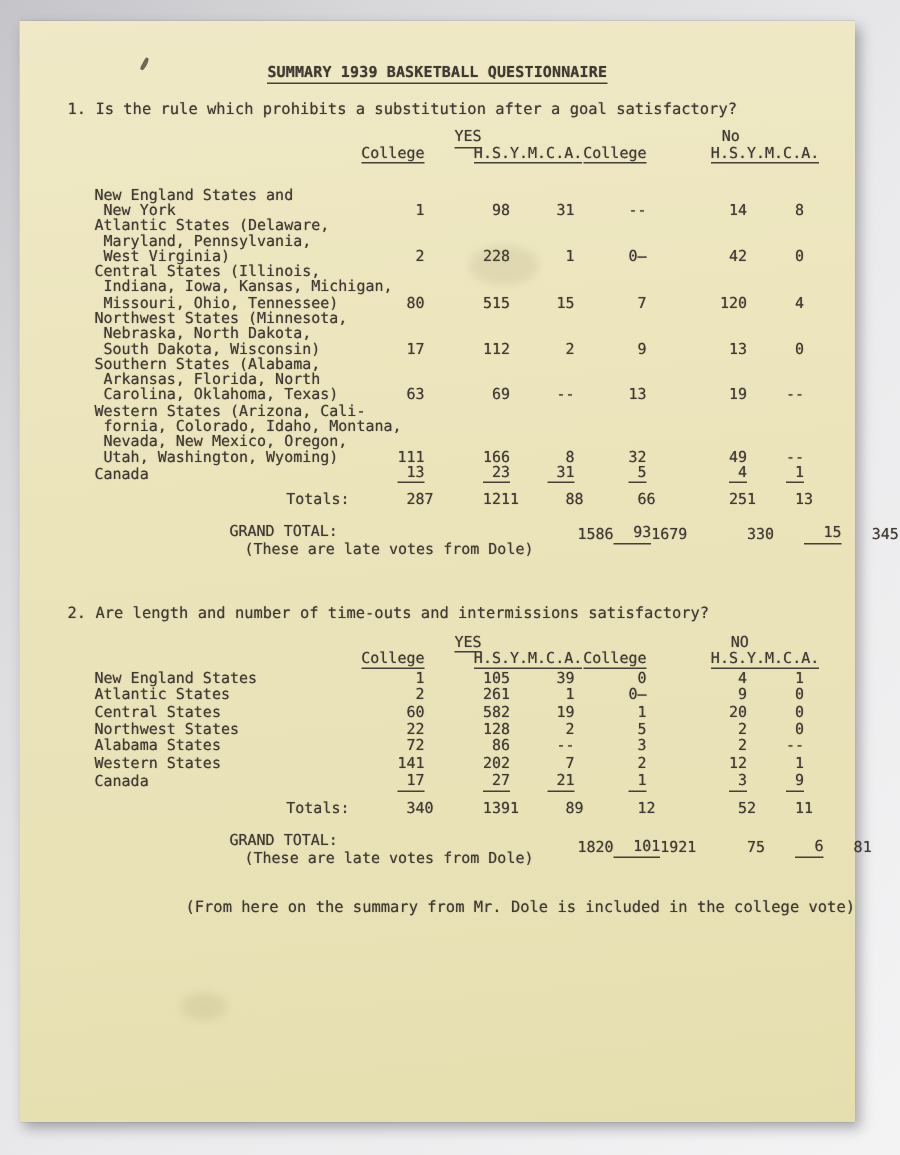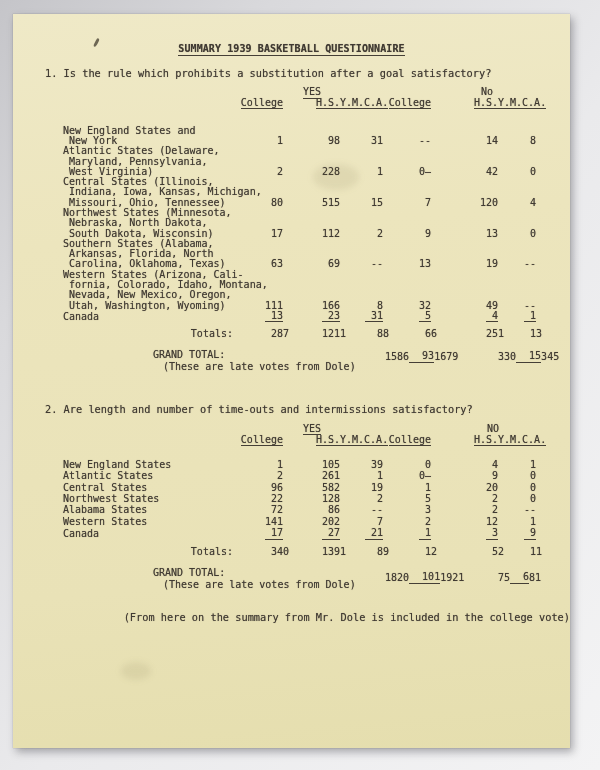--- a/index.html
+++ b/index.html
@@ -39,35 +39,35 @@
   .cell:nth-child(3){width:57px;}
   .cell:nth-child(4){width:43px;}
   .cell:nth-child(5){width:48px;}
   .cell:nth-child(6){width:67px;}
   .cell:nth-child(7){width:38px;}
   .num{text-align:right;}
   .hdr .cell{text-align:right;}
   .hdr .cell .u{border-bottom:1px solid #453f36;padding-bottom:0;}
   .body{margin-top:17px;}
   .q1 .body .cell{line-height:10.3px;}
-  .q2 .body{margin-top:14px;}
+  .q2 .body{margin-top:2px;}
   .q2 .body .cell{line-height:11.4px;}
   .underline-vals .num span{border-bottom:1px solid #453f36;padding-left:6px;display:inline-block;}
   .totals .cell{padding-top:7px;}
   .totals .cell:nth-child(1){text-align:right;padding-right:6px;}
 
   .grand{display:flex;margin:10px 0 0 140px;align-items:flex-start;}
   .gt-label{width:232px;}
   .gt-label div{line-height:12px;}
   .gt-note{padding-left:10px;}
   .gt-stack{width:30px;display:flex;align-items:flex-end;}
   .gt-stack div{line-height:12px;}
   .gt-stack .late{border-bottom:1px solid #453f36;padding-left:13px;}
   .gt-stack .sum{margin-top:2px;}
-  .gt-stack.no-stack{margin-left:83px;width:40px;}
+  .gt-stack.no-stack{margin-left:83px;width:40px;gap:20px;}
   .q2 .gt-stack .sum{margin-top:5px;}
   .q2-section{margin-top:31px;}
   .footnote{text-align:right;margin-top:21px;font-size:10.3px;}
 </style>
 </head>
 <body>
 
 <div class="page">
   <div class="stain" style="left:300px;top:150px;width:46px;height:26px;"></div>
   <div class="stain" style="left:108px;top:648px;width:30px;height:18px;"></div>
@@ -249,21 +249,21 @@
           <div class="cell num"><span>2</span></div>
           <div class="cell num"><span>261</span></div>
           <div class="cell num"><span>1</span></div>
           <div class="cell num"><span>0̶</span></div>
           <div class="cell num"><span>9</span></div>
           <div class="cell num"><span>0</span></div>
         </div>
 
         <div class="t-row">
           <div class="cell">Central States</div>
-          <div class="cell num"><span>96</span></div>
+          <div class="cell num"><span>60</span></div>
           <div class="cell num"><span>582</span></div>
           <div class="cell num"><span>19</span></div>
           <div class="cell num"><span>1</span></div>
           <div class="cell num"><span>20</span></div>
           <div class="cell num"><span>0</span></div>
         </div>
 
         <div class="t-row">
           <div class="cell">Northwest States</div>
           <div class="cell num"><span>22</span></div>

